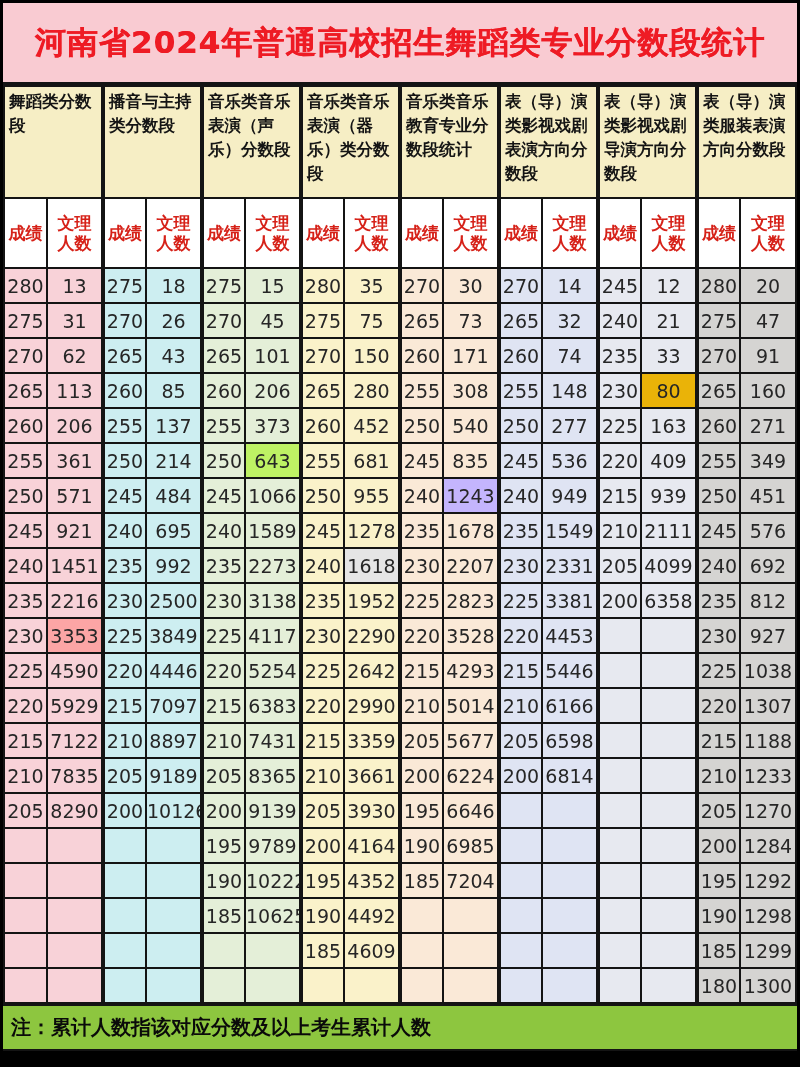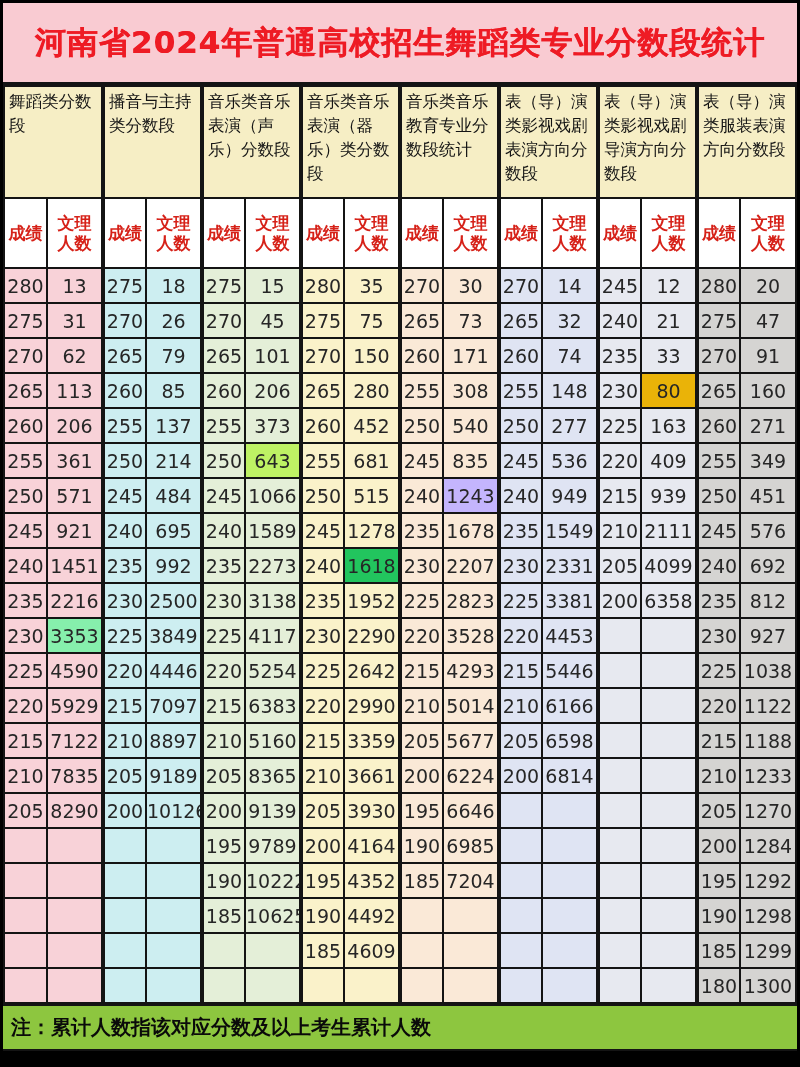--- a/index.html
+++ b/index.html
@@ -34,21 +34,21 @@
   #score-table th, #score-table td {
     border: 2px solid #141414;
     overflow: hidden;
   }
   #score-table .gsep { border-left-width: 4px; }
   tr.ghead { height: 112px; }
   tr.ghead th {
     background: #f6eec5;
     color: #141414;
     font-size: 16.5px;
-    font-weight: normal;
+    font-weight: bold;
     text-align: left;
     vertical-align: top;
     padding: 3px 2px 0 4px;
     line-height: 1.45;
   }
   tr.subhead { height: 70px; }
   tr.subhead th {
     background: #ffffff;
     color: #d62118;
     font-size: 17px;
@@ -166,21 +166,21 @@
           <td style="background:#dfe4f3">32</td>
           <td class="gsep" style="background:#e7e9f0">240</td>
           <td style="background:#e7e9f0">21</td>
           <td class="gsep" style="background:#d5d4d2">275</td>
           <td style="background:#d5d4d2">47</td>
         </tr>
         <tr class="datarow">
           <td class="" style="background:#f8d2d8">270</td>
           <td style="background:#f8d2d8">62</td>
           <td class="gsep" style="background:#cdeef1">265</td>
-          <td style="background:#cdeef1">79</td>
+          <td style="background:#cdeef1">43</td>
           <td class="gsep" style="background:#e4efd8">265</td>
           <td style="background:#e4efd8">101</td>
           <td class="gsep" style="background:#faf2ca">270</td>
           <td style="background:#faf2ca">150</td>
           <td class="gsep" style="background:#fae9d7">260</td>
           <td style="background:#fae9d7">171</td>
           <td class="gsep" style="background:#dfe4f3">260</td>
           <td style="background:#dfe4f3">74</td>
           <td class="gsep" style="background:#e7e9f0">235</td>
           <td style="background:#e7e9f0">33</td>
@@ -242,21 +242,21 @@
           <td style="background:#d5d4d2">349</td>
         </tr>
         <tr class="datarow">
           <td class="" style="background:#f8d2d8">250</td>
           <td style="background:#f8d2d8">571</td>
           <td class="gsep" style="background:#cdeef1">245</td>
           <td style="background:#cdeef1">484</td>
           <td class="gsep" style="background:#e4efd8">245</td>
           <td style="background:#e4efd8">1066</td>
           <td class="gsep" style="background:#faf2ca">250</td>
-          <td style="background:#faf2ca">515</td>
+          <td style="background:#faf2ca">955</td>
           <td class="gsep" style="background:#fae9d7">240</td>
           <td style="background:#c4b5fd">1243</td>
           <td class="gsep" style="background:#dfe4f3">240</td>
           <td style="background:#dfe4f3">949</td>
           <td class="gsep" style="background:#e7e9f0">215</td>
           <td style="background:#e7e9f0">939</td>
           <td class="gsep" style="background:#d5d4d2">250</td>
           <td style="background:#d5d4d2">451</td>
         </tr>
         <tr class="datarow">
@@ -278,21 +278,21 @@
           <td style="background:#d5d4d2">576</td>
         </tr>
         <tr class="datarow">
           <td class="" style="background:#f8d2d8">240</td>
           <td style="background:#f8d2d8">1451</td>
           <td class="gsep" style="background:#cdeef1">235</td>
           <td style="background:#cdeef1">992</td>
           <td class="gsep" style="background:#e4efd8">235</td>
           <td style="background:#e4efd8">2273</td>
           <td class="gsep" style="background:#faf2ca">240</td>
-          <td style="background:#22c55e">1618</td>
+          <td style="background:#e5e5e5">1618</td>
           <td class="gsep" style="background:#fae9d7">230</td>
           <td style="background:#fae9d7">2207</td>
           <td class="gsep" style="background:#dfe4f3">230</td>
           <td style="background:#dfe4f3">2331</td>
           <td class="gsep" style="background:#e7e9f0">205</td>
           <td style="background:#e7e9f0">4099</td>
           <td class="gsep" style="background:#d5d4d2">240</td>
           <td style="background:#d5d4d2">692</td>
         </tr>
         <tr class="datarow">
@@ -308,21 +308,21 @@
           <td style="background:#fae9d7">2823</td>
           <td class="gsep" style="background:#dfe4f3">225</td>
           <td style="background:#dfe4f3">3381</td>
           <td class="gsep" style="background:#e7e9f0">200</td>
           <td style="background:#e7e9f0">6358</td>
           <td class="gsep" style="background:#d5d4d2">235</td>
           <td style="background:#d5d4d2">812</td>
         </tr>
         <tr class="datarow">
           <td class="" style="background:#f8d2d8">230</td>
-          <td style="background:#86efac">3353</td>
+          <td style="background:#fca5a5">3353</td>
           <td class="gsep" style="background:#cdeef1">225</td>
           <td style="background:#cdeef1">3849</td>
           <td class="gsep" style="background:#e4efd8">225</td>
           <td style="background:#e4efd8">4117</td>
           <td class="gsep" style="background:#faf2ca">230</td>
           <td style="background:#faf2ca">2290</td>
           <td class="gsep" style="background:#fae9d7">220</td>
           <td style="background:#fae9d7">3528</td>
           <td class="gsep" style="background:#dfe4f3">220</td>
           <td style="background:#dfe4f3">4453</td>
@@ -358,29 +358,29 @@
           <td style="background:#e4efd8">6383</td>
           <td class="gsep" style="background:#faf2ca">220</td>
           <td style="background:#faf2ca">2990</td>
           <td class="gsep" style="background:#fae9d7">210</td>
           <td style="background:#fae9d7">5014</td>
           <td class="gsep" style="background:#dfe4f3">210</td>
           <td style="background:#dfe4f3">6166</td>
           <td class="gsep" style="background:#e7e9f0"></td>
           <td style="background:#e7e9f0"></td>
           <td class="gsep" style="background:#d5d4d2">220</td>
-          <td style="background:#d5d4d2">1122</td>
+          <td style="background:#d5d4d2">1307</td>
         </tr>
         <tr class="datarow">
           <td class="" style="background:#f8d2d8">215</td>
           <td style="background:#f8d2d8">7122</td>
           <td class="gsep" style="background:#cdeef1">210</td>
           <td style="background:#cdeef1">8897</td>
           <td class="gsep" style="background:#e4efd8">210</td>
-          <td style="background:#e4efd8">5160</td>
+          <td style="background:#e4efd8">7431</td>
           <td class="gsep" style="background:#faf2ca">215</td>
           <td style="background:#faf2ca">3359</td>
           <td class="gsep" style="background:#fae9d7">205</td>
           <td style="background:#fae9d7">5677</td>
           <td class="gsep" style="background:#dfe4f3">205</td>
           <td style="background:#dfe4f3">6598</td>
           <td class="gsep" style="background:#e7e9f0"></td>
           <td style="background:#e7e9f0"></td>
           <td class="gsep" style="background:#d5d4d2">215</td>
           <td style="background:#d5d4d2">1188</td>

